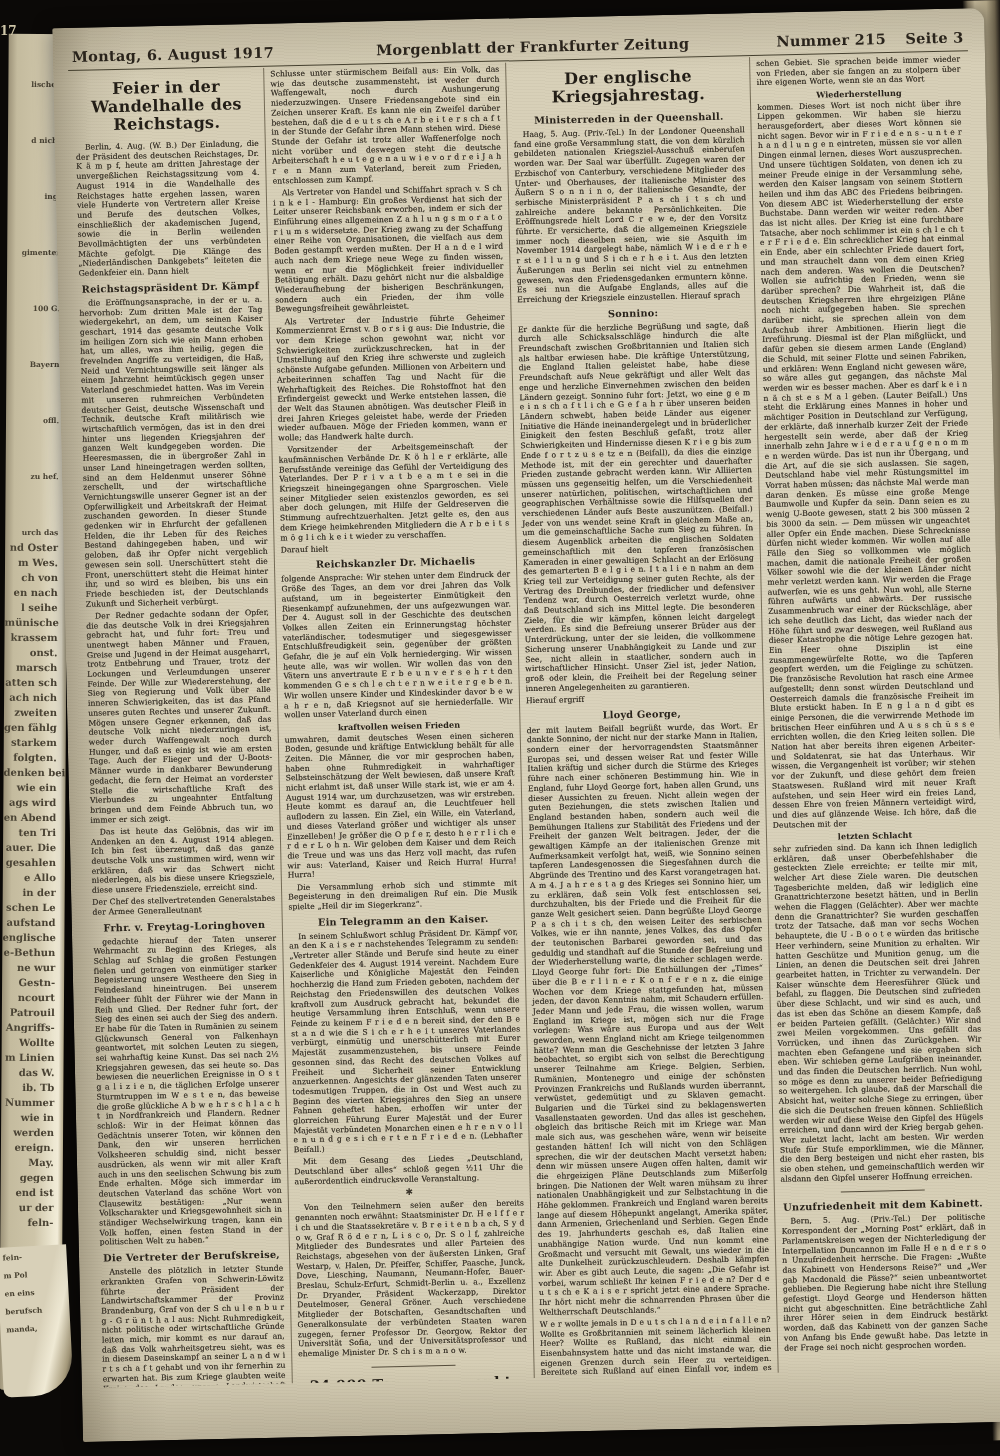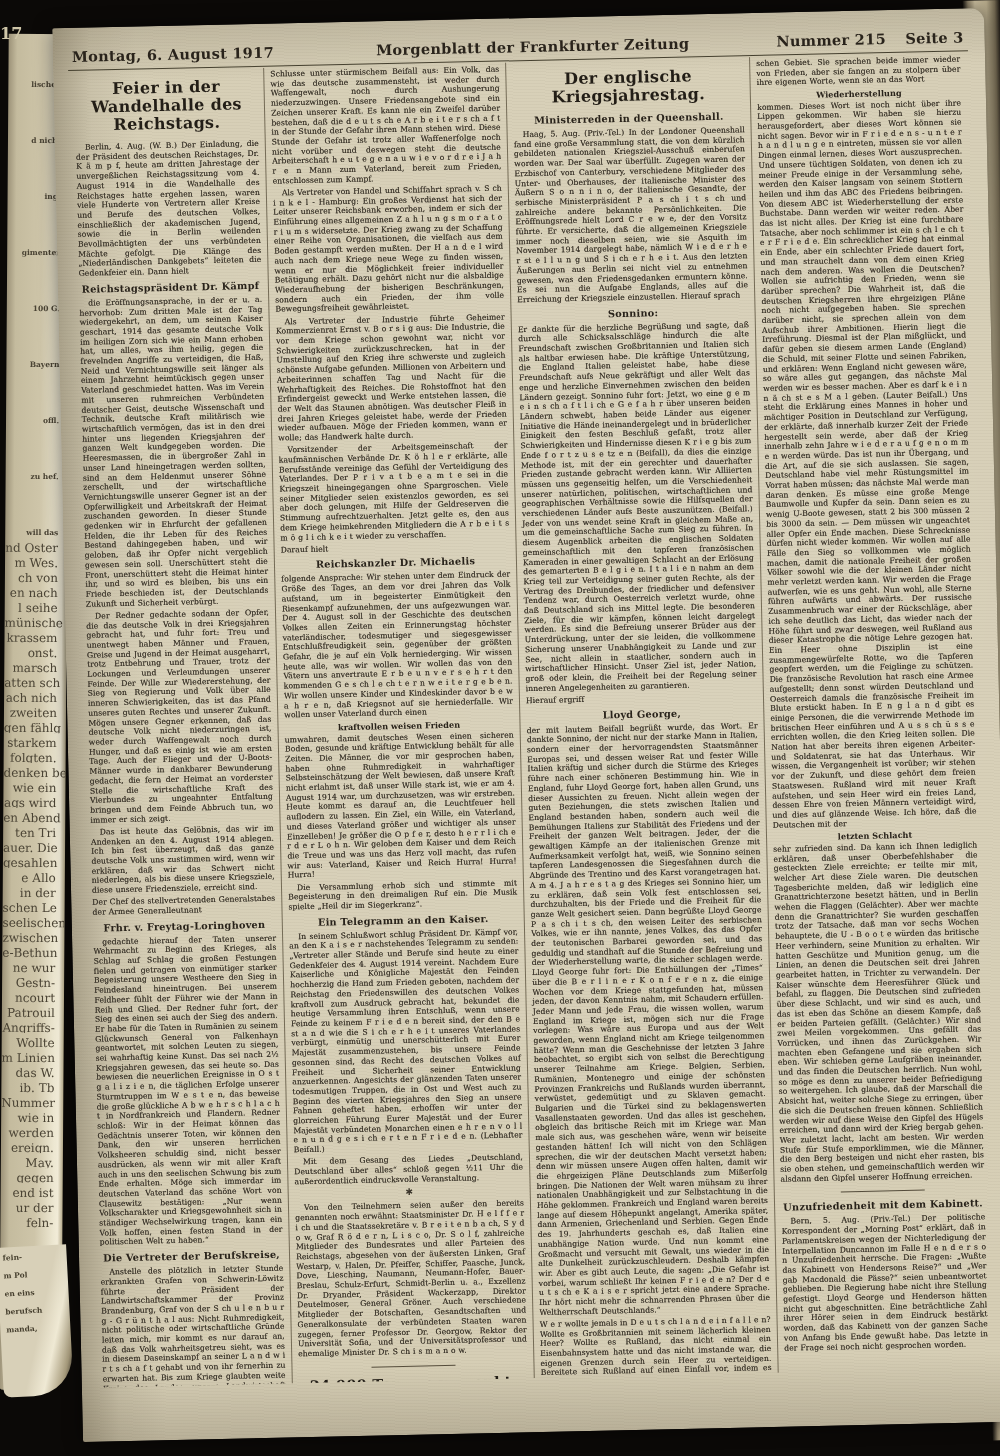--- a/index.html
+++ b/index.html
@@ -16,27 +16,27 @@
   }
   
   .prev-edge{
     position:absolute;left:4px;top:34px;width:62px;height:1356px;
     background:linear-gradient(to right,#9c9278 0%,#c4bb9e 14%,#cec5a9 55%,#ece6d0 84%,#f2ecd8 92%,#b9ae8e 100%);
     border-radius:0 0 18px 4px;
     transform:rotate(0.4deg);
     overflow:hidden;
   }
   .prev-edge .frag{
-    text-align:right;padding-right:9px;color:#4a4334;font-size:12px;line-height:10px;
-    white-space:nowrap;overflow:hidden;
+    text-align:right;padding-right:9px;color:#4a4334;font-size:10px;line-height:10px;
+    white-space:nowrap;overflow:hidden;font-weight:bold;
   }
   .prev-edge .frag.sparse{margin-top:46px;font-size:7.5px;font-weight:bold;}
   .prev-edge .frag.dense{margin-top:5px;}
   .prev-pagenum{
-    position:absolute;left:0;top:24px;color:#cfc6a8;font-size:16px;font-weight:bold;
+    position:absolute;left:0;top:24px;color:#cfc6a8;font-size:12px;font-weight:bold;
   }
   
   .page{
     position:absolute;left:52px;top:8px;width:932px;height:1414px;
     transform:rotate(-1.25deg);transform-origin:100% 0;
     background:
       radial-gradient(130% 100% at 60% 40%, rgba(255,255,255,0.10), rgba(0,0,0,0) 60%),
       linear-gradient(to right, rgba(94,84,62,0.38) 0%, rgba(94,84,62,0.10) 4%, rgba(0,0,0,0) 9%),
       linear-gradient(to bottom, rgba(80,70,50,0.18) 0%, rgba(0,0,0,0) 4%),
       linear-gradient(to top, rgba(80,70,50,0.22) 0%, rgba(0,0,0,0) 5%),
@@ -108,21 +108,21 @@
 <div class="prev-edge">
   <div id="prev-frags">
       <div class="frag sparse">lischen</div>
       <div class="frag sparse">d nicht</div>
       <div class="frag sparse">ing.</div>
       <div class="frag sparse">gimenter</div>
       <div class="frag sparse">100 G.</div>
       <div class="frag sparse">Bayern</div>
       <div class="frag sparse">offl.</div>
       <div class="frag sparse">zu hef.</div>
-      <div class="frag sparse">will das</div>
+      <div class="frag sparse">urch das</div>
       <div class="frag dense">nd Öster</div>
       <div class="frag dense">m Wes.</div>
       <div class="frag dense">ch von</div>
       <div class="frag dense">en nach</div>
       <div class="frag dense">l seihe</div>
       <div class="frag dense">münische</div>
       <div class="frag dense">krassem</div>
       <div class="frag dense">onst.</div>
       <div class="frag dense">marsch</div>
       <div class="frag dense">atten sch</div>
@@ -134,22 +134,22 @@
       <div class="frag dense">denken bei</div>
       <div class="frag dense">wie ein</div>
       <div class="frag dense">ags wird</div>
       <div class="frag dense">en Abend</div>
       <div class="frag dense">ten Tri</div>
       <div class="frag dense">auer. Die</div>
       <div class="frag dense">gesahlen</div>
       <div class="frag dense">e Allo</div>
       <div class="frag dense">in der</div>
       <div class="frag dense">schen Le</div>
-      <div class="frag dense">seelischen</div>
-      <div class="frag dense">zwischen</div>
+      <div class="frag dense">aufstand</div>
+      <div class="frag dense">englische</div>
       <div class="frag dense">e-Bethun</div>
       <div class="frag dense">ne wur</div>
       <div class="frag dense">Gestn-</div>
       <div class="frag dense">ncourt</div>
       <div class="frag dense">Patrouil</div>
       <div class="frag dense">Angriffs-</div>
       <div class="frag dense">Wollte</div>
       <div class="frag dense">m Linien</div>
       <div class="frag dense">das W.</div>
       <div class="frag dense">ib. Tb</div>

